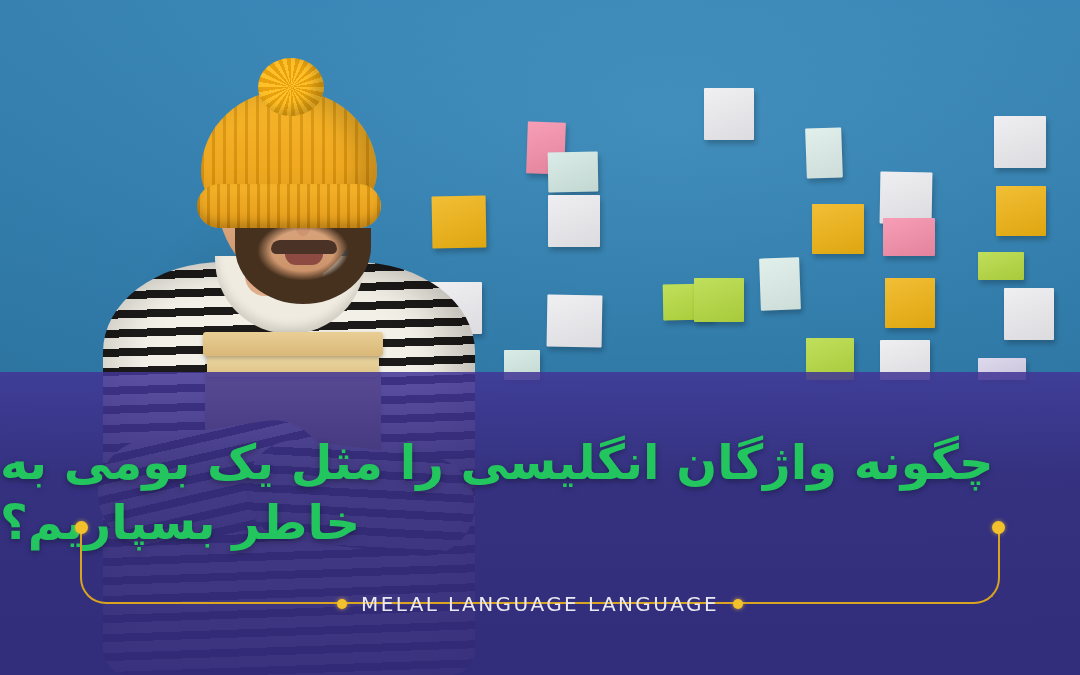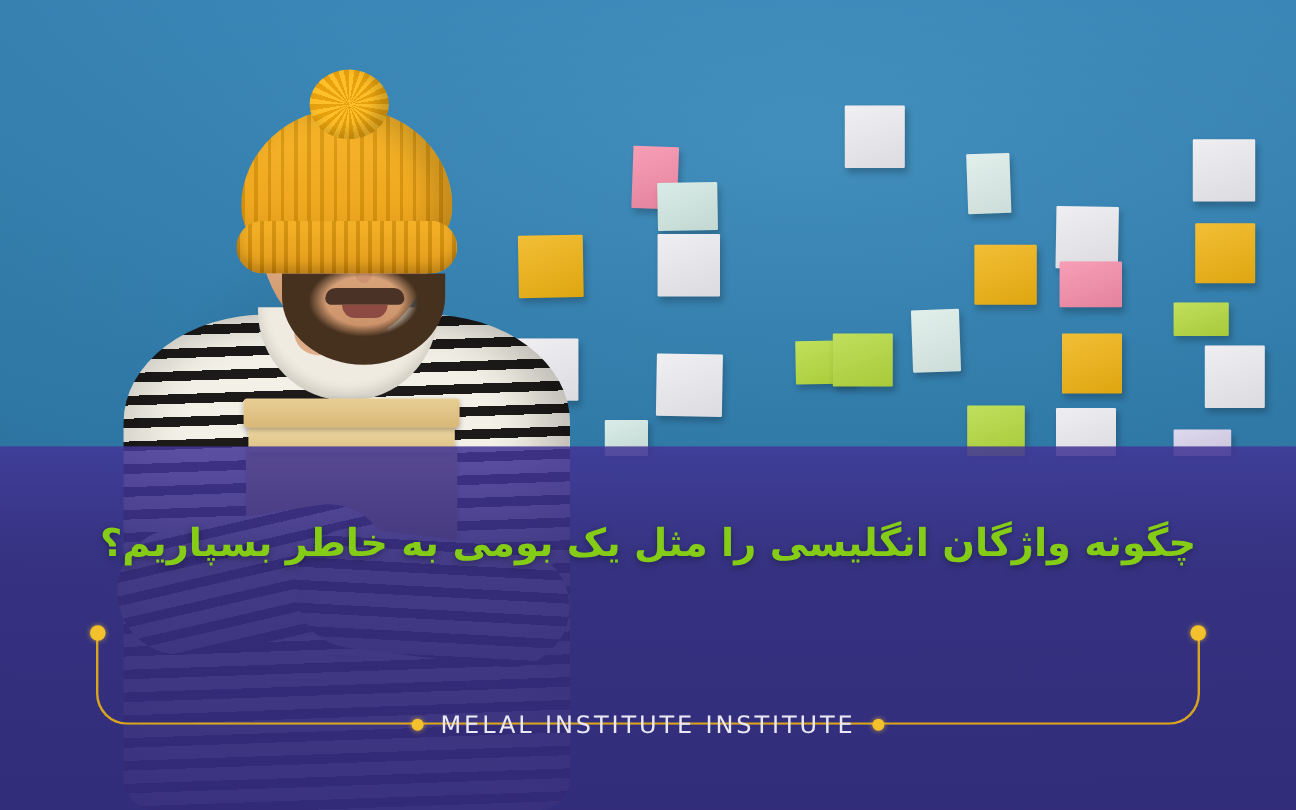--- a/index.html
+++ b/index.html
@@ -147,23 +147,23 @@
 
   
   .overlay{
     position:absolute; left:0; right:0; top:372px; bottom:0;
     background:linear-gradient(180deg, rgba(66,53,150,.86) 0%, rgba(54,45,126,.93) 34%, rgba(51,43,122,.96) 100%);
   }
 
   
   .headline{
     position:absolute; left:0; right:0; top:432px;
-    text-align:center;
-    color:#84cc16;
-    font-size:32px;
+    text-align:left;
+    color:#22c55e;
+    font-size:48px;
     font-weight:bold;
     letter-spacing:0px;
     line-height:1.25;
     text-shadow:0 2px 6px rgba(0,0,0,.35);
     direction:rtl;
   }
 
   
   .frame{
     position:absolute; left:80px; top:528px; width:920px; height:76px;
@@ -276,18 +276,18 @@
 
   <div class="headline">چگونه واژگان انگلیسی را مثل یک بومی به خاطر بسپاریم؟</div>
 
   <div class="frame">
     <div class="frame-dot l"></div>
     <div class="frame-dot r"></div>
   </div>
 
   <div class="caption-wrap" style="top: 592px;">
     <div class="cap-dot left-dot"></div>
-    <div class="caption">MELAL INSTITUTE INSTITUTE</div>
+    <div class="caption">MELAL LANGUAGE LANGUAGE</div>
     <div class="cap-dot right-dot"></div>
   </div>
 
 <div class="cap-mask"></div>
   </div>
 
 </body></html>

